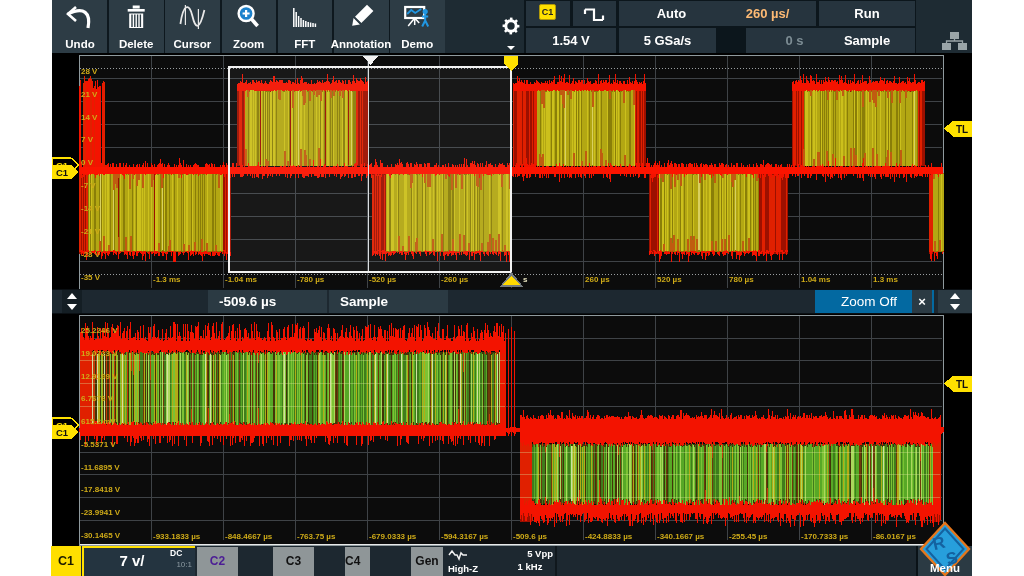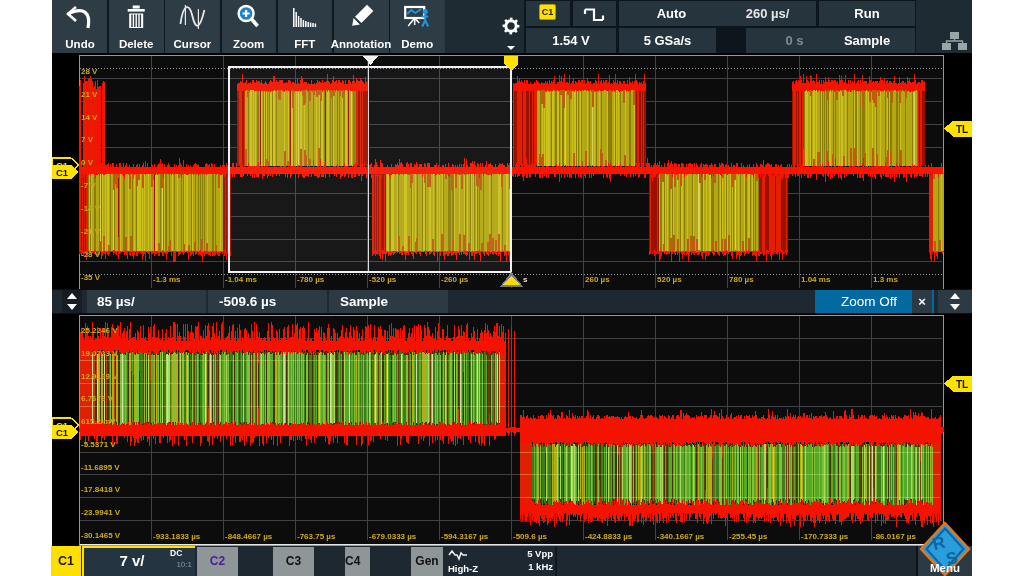--- a/index.html
+++ b/index.html
@@ -75,21 +75,21 @@
           <rect x="890" y="43" width="9" height="7"></rect>
           <rect x="906" y="43" width="9" height="7"></rect>
         </g>
         <path d="M894.5 43 V41 H910.5 V43 M902.5 41 V39" stroke="#9aa5a8" stroke-width="1.3" fill="none"></path>
       </svg></div>
 
   <div class="abs" style="left:472px;top:0;width:392px;height:53px;background:#0c161c;"></div>
   <div class="abs" style="left:474px;top:1px;width:44px;height:25px;background:#26343e;color:;font-weight:bold;font-size:13px;text-align:center;line-height:25px;"></div>
   <div class="abs" style="left:521px;top:1px;width:43px;height:25px;background:#26343e;color:;font-weight:bold;font-size:13px;text-align:center;line-height:25px;"></div>
   <div class="abs" style="left:567px;top:1px;width:105px;height:25px;background:#26343e;color:#fff;font-weight:bold;font-size:13px;text-align:center;line-height:25px;">Auto</div>
-  <div class="abs" style="left:667px;top:1px;width:97px;height:25px;background:#26343e;color:#e5e5e5;font-weight:bold;font-size:13px;text-align:center;line-height:25px;">260 µs/</div>
+  <div class="abs" style="left:667px;top:1px;width:97px;height:25px;background:#26343e;color:#fdba74;font-weight:bold;font-size:13px;text-align:center;line-height:25px;">260 µs/</div>
   <div class="abs" style="left:767px;top:1px;width:96px;height:25px;background:#26343e;color:#fff;font-weight:bold;font-size:13px;text-align:center;line-height:25px;">Run</div>
   <div class="abs" style="left:474px;top:28px;width:90px;height:25px;background:#26343e;color:#fff;font-weight:bold;font-size:13px;text-align:center;line-height:25px;">1.54 V</div>
   <div class="abs" style="left:567px;top:28px;width:97px;height:25px;background:#26343e;color:#fff;font-weight:bold;font-size:13px;text-align:center;line-height:25px;">5 GSa/s</div>
   <div class="abs" style="left:667px;top:28px;width:97px;height:25px;background:#26343e;color:#7d8d94;font-weight:bold;font-size:13px;text-align:center;line-height:25px;margin-left:27px;">0 s</div>
   <div class="abs" style="left:767px;top:28px;width:96px;height:25px;background:#26343e;color:#fff;font-weight:bold;font-size:13px;text-align:center;line-height:25px;">Sample</div>
   <div class="abs" style="left:487px;top:4px;width:17px;height:16px;background:#ffe100;border:1px solid #b0980a;border-radius:2px;color:#222;font-weight:bold;font-size:9px;text-align:center;line-height:15px;">C1</div>
 <svg width="46" height="27" viewBox="0 0 46 27" style="position:absolute;left:519px;top:1px;">
       <path d="M14 8.5 H23 V19 H32 M14 8.5 V13 M32 19 V14.5" stroke="#fff" stroke-width="2.2" fill="none"></path>
     </svg>
   <div class="abs" style="left:0;top:0;width:920px;height:576px;"><svg width="920" height="576" viewBox="0 0 920 576" shape-rendering="crispEdges">
@@ -205,21 +205,20 @@
 <polygon points="459.5,272 471,286.5 448,286.5" fill="#757c80"></polygon>
         <polygon points="459.5,275.5 468,285 451,285" fill="#ffd900"></polygon>
         <text x="471" y="282" font-size="8" fill="#e8e4c0" text-anchor="start" font-weight="bold" font-family="Liberation Sans, sans-serif">s</text>
 </svg></div>
   <div class="abs" style="left:0;top:289px;width:920px;height:25px;background:#1d2830;border-top:1px solid #0a0f13;border-bottom:1px solid #0a0f13;"></div>
 <div style="position:absolute;left:10px;top:290px;width:20px;height:23px;background:#141e24;">
 <svg width="20" height="23">
         <polygon points="5.0,9.0 15.0,9.0 10.0,3.0" fill="#fff"></polygon>
         <polygon points="5.0,14.0 15.0,14.0 10.0,20.0" fill="#fff"></polygon>
       </svg></div>  
-    <div class="abs" style="left:35px;top:290px;width:119px;height:23px;background:#2b3a43;color:#fff;font-weight:bold;font-size:13.5px;line-height:23px;padding-left:10px;">85 µs/</div>
   <div class="abs" style="left:156px;top:290px;width:119px;height:23px;background:#2b3a43;color:#fff;font-weight:bold;font-size:13.5px;line-height:23px;padding-left:11px;">-509.6 µs</div>
   <div class="abs" style="left:277px;top:290px;width:119px;height:23px;background:#2b3a43;color:#fff;font-weight:bold;font-size:13.5px;line-height:23px;padding-left:11px;">Sample</div>
   <div class="abs" style="left:763px;top:290px;width:119px;height:23px;background:#0369a1;color:#fff;font-weight:normal;font-size:13.5px;line-height:23px;padding-left:26px;">Zoom Off</div>
   <div class="abs" style="left:860px;top:290px;width:20px;height:23px;background:#2b3a43;color:#fff;font-weight:bold;font-size:13px;line-height:23px;text-align:center;">×</div>
 <div style="position:absolute;left:886px;top:290px;width:34px;height:23px;background:#2b3a43;">
 <svg width="34" height="23">
         <polygon points="12.0,9.0 22.0,9.0 17.0,3.0" fill="#fff"></polygon>
         <polygon points="12.0,14.0 22.0,14.0 17.0,20.0" fill="#fff"></polygon>
       </svg></div>  
     <div class="abs" style="left:0;top:546px;width:920px;height:30px;background:#1d2830;"></div>
@@ -230,21 +229,21 @@
   <div class="abs" style="left:118px;top:560px;width:22px;height:10px;color:#8c9aa1;font-size:8px;text-align:right;">10:1</div>
   <div class="abs" style="left:145px;top:547px;width:41px;height:29px;background:#8f9698;color:#4c1d95;font-weight:bold;font-size:12px;text-align:center;line-height:29px;">C2</div>
   <div class="abs" style="left:221px;top:547px;width:41px;height:29px;background:#8f9698;color:#111;font-weight:bold;font-size:12px;text-align:center;line-height:29px;">C3</div>
   <div class="abs" style="left:293px;top:547px;width:25px;height:29px;background:#8f9698;color:#111;font-weight:bold;font-size:12px;text-align:left;line-height:29px;">C4</div>
   <div class="abs" style="left:359px;top:547px;width:32px;height:29px;background:#8f9698;color:#111;font-weight:bold;font-size:12px;text-align:center;line-height:29px;">Gen</div>
 <svg width="20" height="13" viewBox="0 0 20 13" style="position:absolute;left:396px;top:548px;">
       <path d="M1 7 L4 3 L7 7 H9 L11 11 L13 5 L15 7 H19" stroke="#f0f0f0" stroke-width="1.5" fill="none"></path>
     </svg>
   <div class="abs" style="left:396px;top:563px;width:46px;height:12px;color:#fff;font-weight:bold;font-size:9.5px;">High-Z</div>
   <div class="abs" style="left:455px;top:548px;width:46px;height:11px;color:#fff;font-weight:bold;font-size:9.5px;text-align:right;">5 Vpp</div>
-  <div class="abs" style="left:455px;top:561px;width:46px;height:11px;color:#fff;font-weight:bold;font-size:9.5px;text-align:right;">1 kHz</div>
+  <div class="abs" style="left:455px;top:561px;width:46px;height:11px;color:#fff;font-weight:bold;font-size:9.5px;text-align:center;">1 kHz</div>
   <div class="abs" style="left:503px;top:546px;width:2px;height:30px;background:#10181d;"></div>
   <div class="abs" style="left:864px;top:546px;width:2px;height:30px;background:#0a1217;"></div>
   <div class="abs" style="left:866px;top:546px;width:54px;height:30px;background:#2b3a43;"></div>
 <svg width="52" height="56" viewBox="0 0 52 56" style="position:absolute;left:867px;top:521px;">
 <polygon points="26,2 50,28 26,54 2,28" fill="#279fdc" stroke="#e5761c" stroke-width="2.4"></polygon>
 <polygon points="26,7.5 44.5,28 26,48.5 7.5,28" fill="none" stroke="#1462a0" stroke-width="2"></polygon>
 <text x="20" y="28" font-size="17" font-weight="bold" fill="#1462a0" font-family="Liberation Sans, sans-serif" text-anchor="middle" transform="rotate(-14 20 23)">R</text>
 <text x="33" y="43" font-size="17" font-weight="bold" fill="#1462a0" font-family="Liberation Sans, sans-serif" text-anchor="middle" transform="rotate(-14 33 38)">S</text>
 </svg>
   <div class="abs" style="left:866px;top:562px;width:54px;height:14px;color:#fff;font-weight:bold;font-size:11.5px;text-align:center;">Menu</div>

